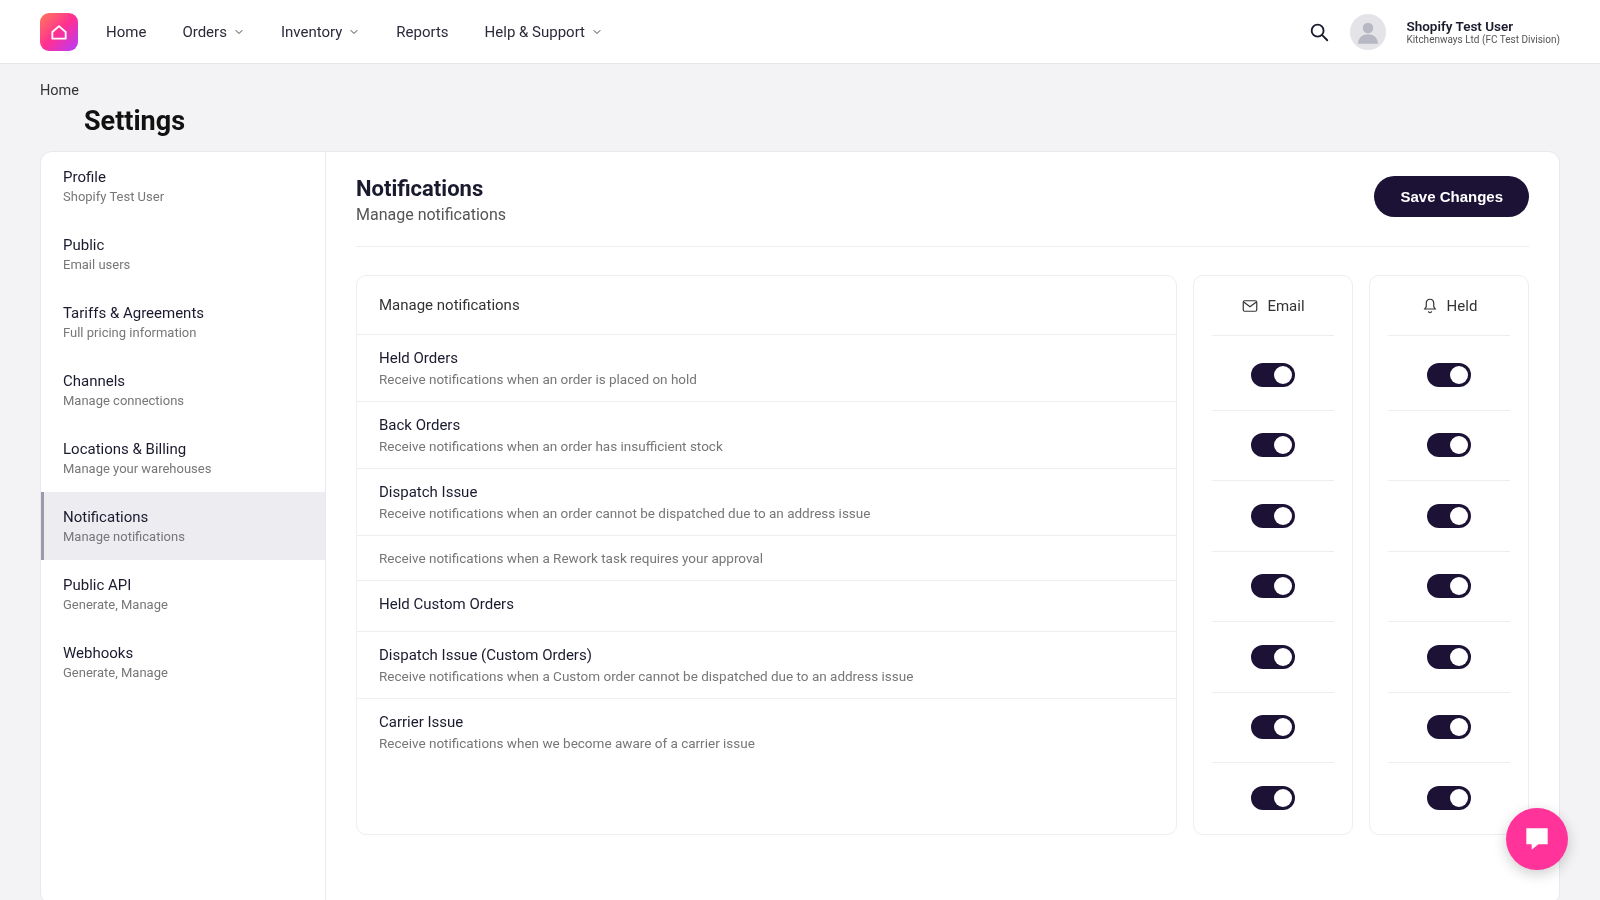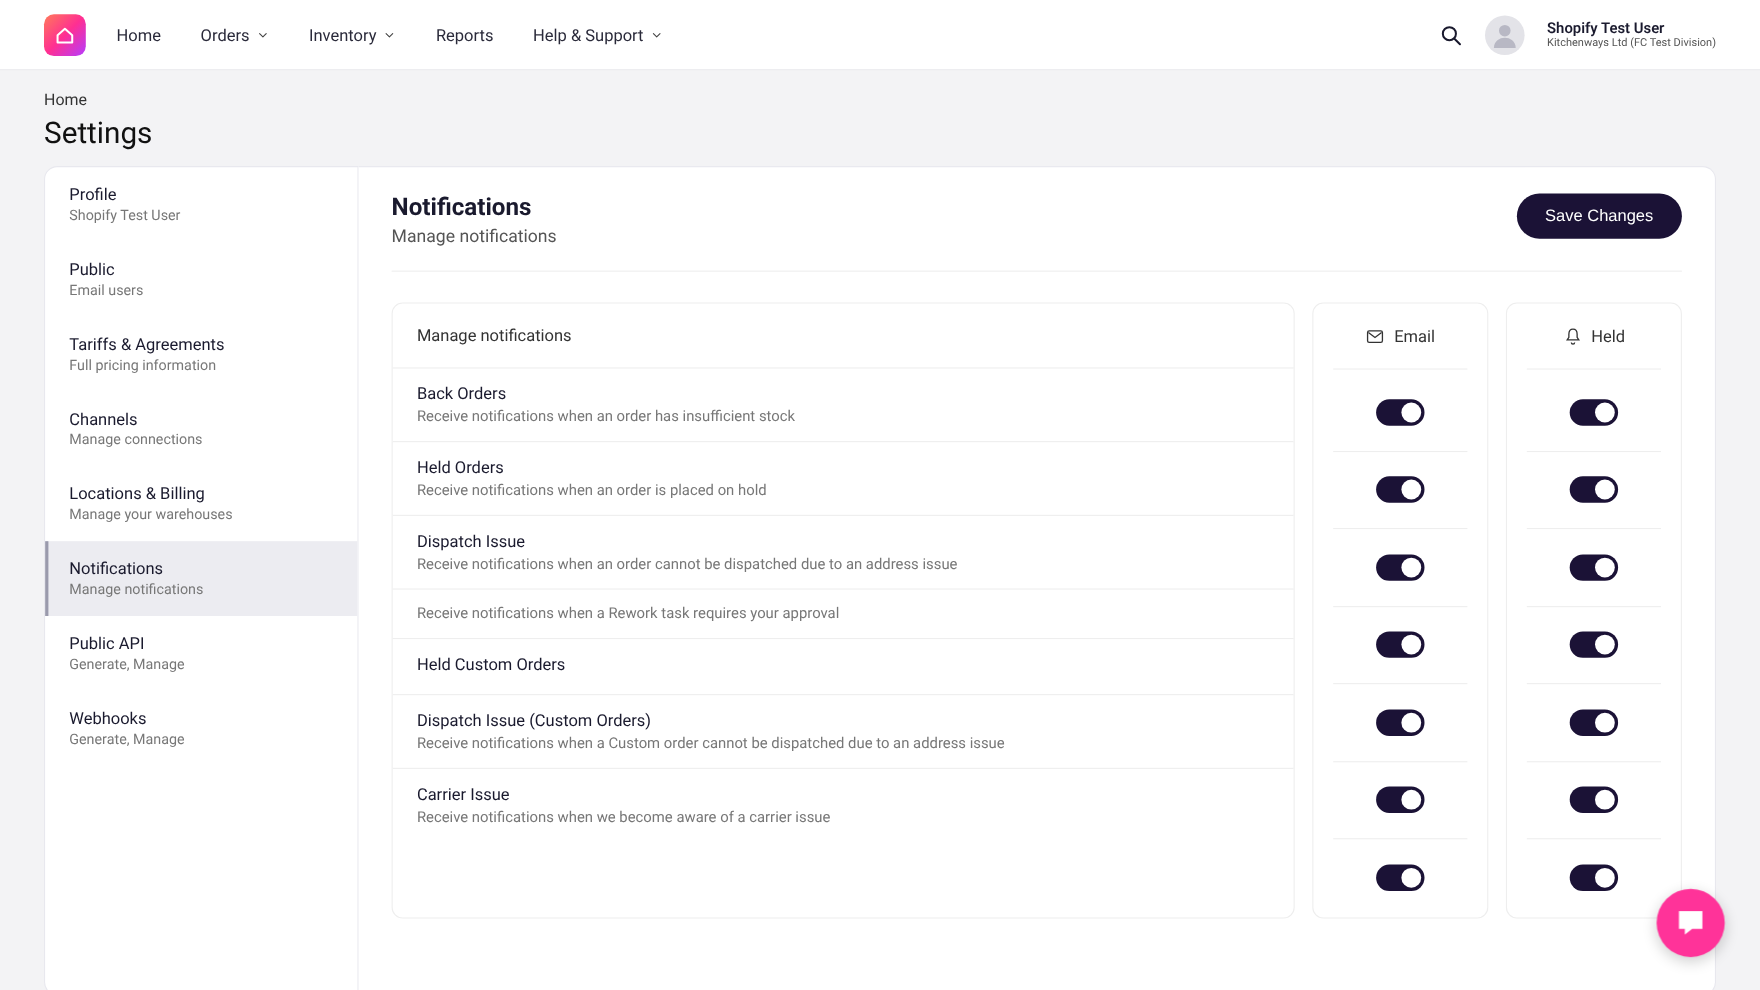--- a/index.html
+++ b/index.html
@@ -15,41 +15,41 @@
 .topnav-right { margin-left: auto; display:flex; align-items:center; gap: 20px; }
 .search-icon { width: 22px; height: 22px; cursor:pointer; }
 .avatar { width: 36px; height: 36px; border-radius: 50%; background: #e3e3e8; display:flex; align-items:center; justify-content:center; }
 .avatar svg { width:28px; height:28px; fill:#b8b8c4; }
 .user-block .user-name { font-size: 13.5px; font-weight: 600; color:#1a1a2e; }
 .user-block .user-org { font-size: 10px; color: #555; }
 
 
 .page-header { padding: 18px 40px 14px; }
 .breadcrumb { font-size: 14.5px; color: #333; margin-bottom: 6px; }
-.page-title { font-size: 27px; font-weight: 400; color:#111; }
+.page-title { font-size: 27px; font-weight: 700; color:#111;margin-left:44px; }
 
 
 .main-wrap { display:flex; padding: 0 40px; gap: 0; height: calc(900px - 64px - 82px); }
 .settings-card { background:#fff; border-radius: 12px 0 0 12px; width: 286px; border:1px solid #e8e8ee; border-right: 1px solid #e8e8ee; overflow:hidden; }
 .content-card { background:#fff; flex:1; border-radius: 0 12px 12px 0; border:1px solid #e8e8ee; border-left:none; overflow-y:auto; position:relative; }
 .content-card::-webkit-scrollbar { width: 10px; }
 .content-card::-webkit-scrollbar-thumb { background:#b8b8c4; border-radius:5px; }
 .content-card::-webkit-scrollbar-track { background:transparent; }
 
 .sidebar-item { padding: 16px 22px; cursor:pointer; }
 .sidebar-item.active { background:#ececf1; border-left: 3px solid #9a9aac; padding-left:19px; }
 .sidebar-item .si-title { font-size: 15px; color:#1a1a2e; margin-bottom:3px; }
 .sidebar-item .si-sub { font-size: 13px; color:#777; }
 
 
 .content-inner { padding: 24px 30px 40px; }
 .content-header { display:flex; justify-content:space-between; align-items:flex-start; border-bottom:1px solid #eee; padding-bottom:22px; margin-bottom: 28px; }
 .ch-left .ch-title { font-size: 22px; font-weight:700; margin-bottom:4px; }
 .ch-left .ch-sub { font-size: 16px; color:#555; }
-.save-btn { background:#1b1236; color:#fff; border:none; border-radius: 999px; padding: 12px 26px; font-size:15px; font-weight:400; cursor:pointer;text-align:right; }
+.save-btn { background:#1b1236; color:#fff; border:none; border-radius: 999px; padding: 12px 26px; font-size:15px; font-weight:700; cursor:pointer;text-align:right; }
 
 .notif-grid { display:flex; gap:16px; }
 .notif-main { flex:1; border:1px solid #eee; border-radius:10px; }
 .notif-col { width: 160px; border:1px solid #eee; border-radius:10px; padding: 0 18px; }
 .col-header { height:60px; display:flex; align-items:center; justify-content:center; gap:8px; font-size:15px; color:#333; border-bottom:1px solid #eee; margin-bottom:4px;}
 .col-header svg { width:18px; height:18px; }
 .notif-main .section-header { padding: 20px 22px; font-size:15px; color:#333; border-bottom:1px solid #eee; }
 .notif-row { padding: 14px 22px; border-bottom:1px solid #eee; }
 .notif-row:last-child { border-bottom:none; }
 .row-title { font-size: 15px; color:#1a1a2e; margin-bottom:4px; }
@@ -164,26 +164,26 @@
           <div class="ch-title">Notifications</div>
           <div class="ch-sub">Manage notifications</div>
         </div>
         <button class="save-btn">Save Changes</button>
       </div>
 
       <div class="notif-grid">
         <div class="notif-main" id="notif-main">
           <div class="section-header">Manage notifications</div>
         <div class="notif-row">
+              <div class="row-title">Held Orders</div>
+              <div class="row-sub">Receive notifications when an order is placed on hold</div>
+            </div>
+            <div class="notif-row">
               <div class="row-title">Back Orders</div>
               <div class="row-sub">Receive notifications when an order has insufficient stock</div>
-            </div>
-            <div class="notif-row">
-              <div class="row-title">Held Orders</div>
-              <div class="row-sub">Receive notifications when an order is placed on hold</div>
             </div>
             <div class="notif-row">
               <div class="row-title">Dispatch Issue</div>
               <div class="row-sub">Receive notifications when an order cannot be dispatched due to an address issue</div>
             </div>
             <div class="notif-row">
               <div class="row-sub">Receive notifications when a Rework task requires your approval</div>
             </div>
             <div class="notif-row">
               <div class="row-title">Held Custom Orders</div>

